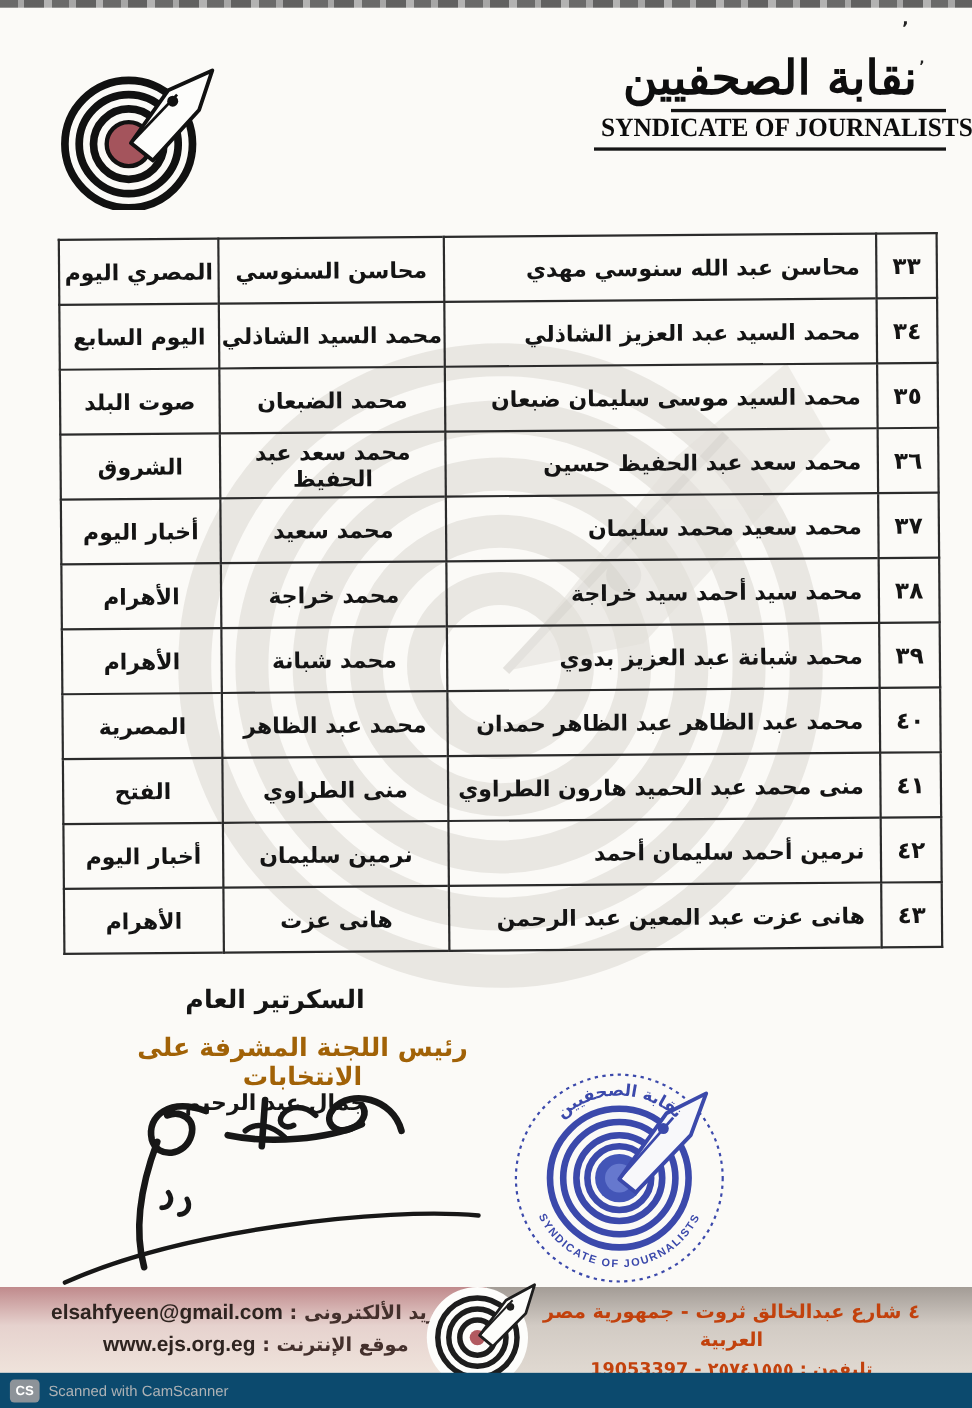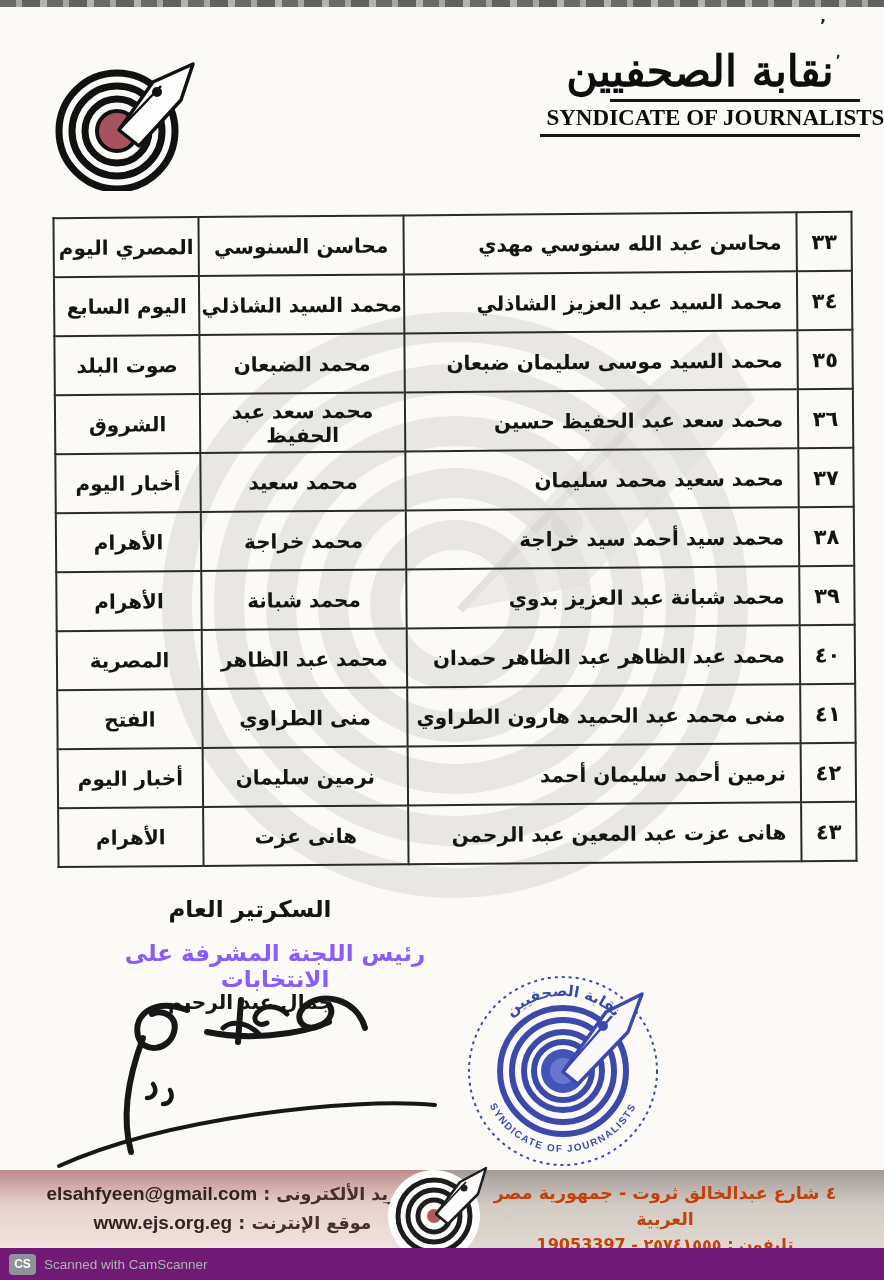--- a/index.html
+++ b/index.html
@@ -44,21 +44,21 @@
   }
   td.c-num  { text-align:center; font-size:21px; }
   td.c-full { text-align:right; padding-right:14px; font-size:20px; }
   td.c-short{ text-align:center; font-size:20px; }
   td.c-news { text-align:center; font-size:20px; }
 
   
   .sig-title1 { position:absolute; left:120px; top:896px; width:260px; text-align:center;
     font-size:23px; font-weight:bold; color:#141414; direction:rtl; z-index:2; }
   .sig-title2 { position:absolute; left:93px; top:940px; width:364px; text-align:center;
-    font-size:23px; font-weight:bold; color:#8b5cf6; direction:rtl; z-index:2; }
+    font-size:23px; font-weight:bold; color:#a16207; direction:rtl; z-index:2; }
   .sig-svg { position:absolute; left:35px; top:980px; z-index:2; }
   .sig-name { position:absolute; left:168px; top:990px; width:172px; text-align:left;
     font-size:20px; font-weight:bold; color:#161616; direction:rtl; z-index:3; }
 
   
   .stamp { position:absolute; left:460px; top:968px; z-index:2; opacity:.92; }
 
   
   .footer-band { position:absolute; left:0; top:1170px; width:884px; height:78px; z-index:3; }
   .fb-left { position:absolute; left:0; top:0; width:442px; height:78px;
@@ -67,21 +67,21 @@
     background:linear-gradient(180deg,#a39c96 0%,#d2cbc4 45%,#e0d9d1 100%); }
   .footer-email { position:absolute; left:30px; top:10px; width:405px; direction:rtl;
     text-align:center; font-size:17.5px; font-weight:bold; color:#44302c; line-height:1.5; }
   .footer-email .latin { font-family:Liberation Sans, sans-serif; font-size:19px; color:#2e2420; }
   .footer-addr { position:absolute; left:470px; top:10px; width:390px; direction:rtl;
     text-align:center; font-size:17.5px; font-weight:bold; color:#c2410c; line-height:1.5; }
   .footer-addr .phone-line { font-size:16px; }
   .footer-logo { position:absolute; left:384px; top:-6px; z-index:4; }
 
   
-  .cs-bar { position:absolute; left:0; top:1248px; width:884px; height:32px; background:#701a75; z-index:5; }
+  .cs-bar { position:absolute; left:0; top:1248px; width:884px; height:32px; background:#0c4a6e; z-index:5; }
   .cs-badge { position:absolute; left:9px; top:6px; width:27px; height:21px; background:#8d9399;
     border-radius:4px; color:#fff; font-size:12px; font-weight:bold; text-align:center; line-height:21px;
     font-family:"Liberation Sans", sans-serif; }
   .cs-label { position:absolute; left:44px; top:9px; color:#aeb2b5; font-size:13.5px;
     font-family:"Liberation Sans", sans-serif; }
 </style>
 </head>
 <body>
 
 <div class="page">

